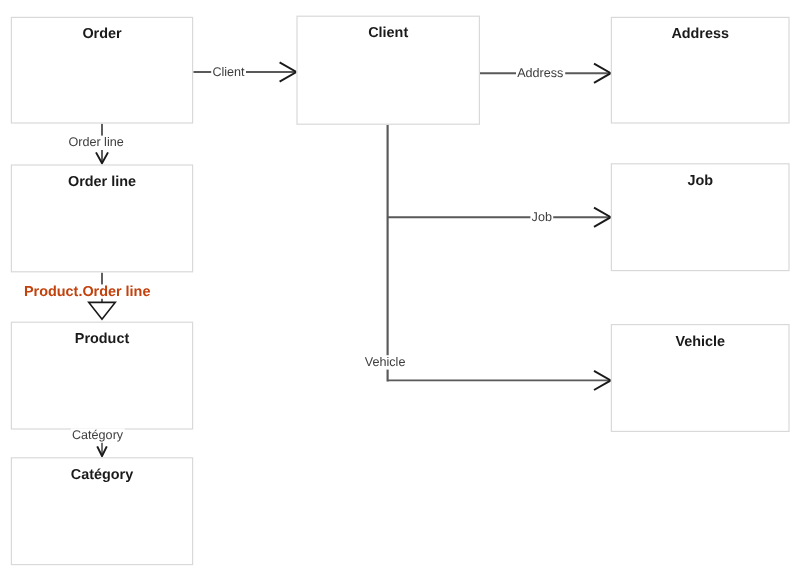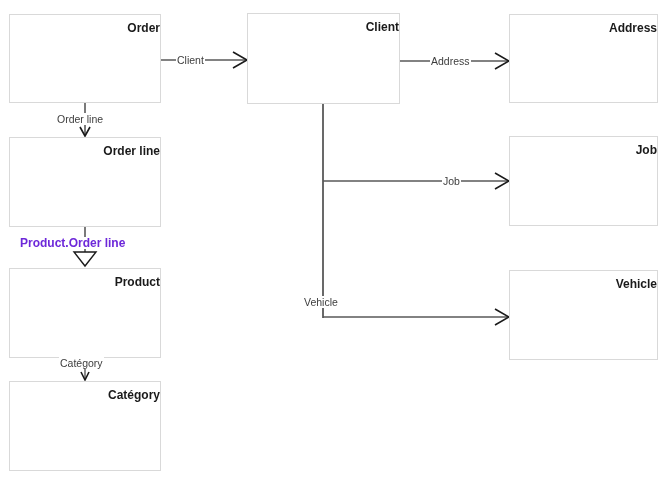--- a/index.html
+++ b/index.html
@@ -21,41 +21,41 @@
     position: absolute;
     box-sizing: border-box;
     border: 1px solid #d9d9d9;
     background: #ffffff;
   }
   .entity-title {
     position: absolute;
     left: 0;
     right: 0;
     top: 6px;
-    text-align: right;
+    text-align: center;
     font-size: 12px;
     font-weight: bold;
     color: #1a1a1a;
     font-family: "Liberation Sans", sans-serif;
     letter-spacing: 0px;
   }
   .edge-label {
     position: absolute;
     font-size: 10.5px;
     color: #3d3d3d;
     font-family: "Liberation Sans", sans-serif;
     white-space: nowrap;
     background: #ffffff;
     padding: 0 1px;
     line-height: 12px;
   }
   .edge-label.bold {
     font-weight: bold;
     font-size: 12px;
-    color: #6d28d9;
+    color: #c2410c;
   }
   #edge-layer {
     position: absolute;
     left: 0;
     top: 0;
     width: 667px;
     height: 481px;
   }
 </style>
 </head>

